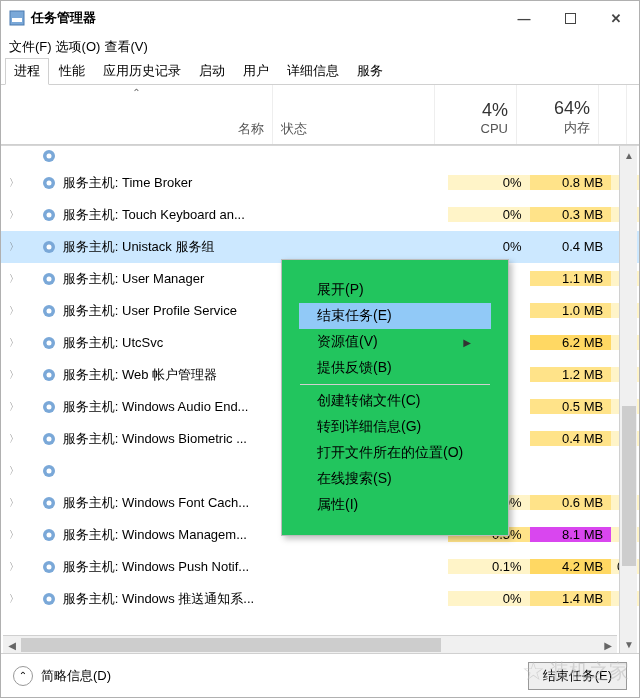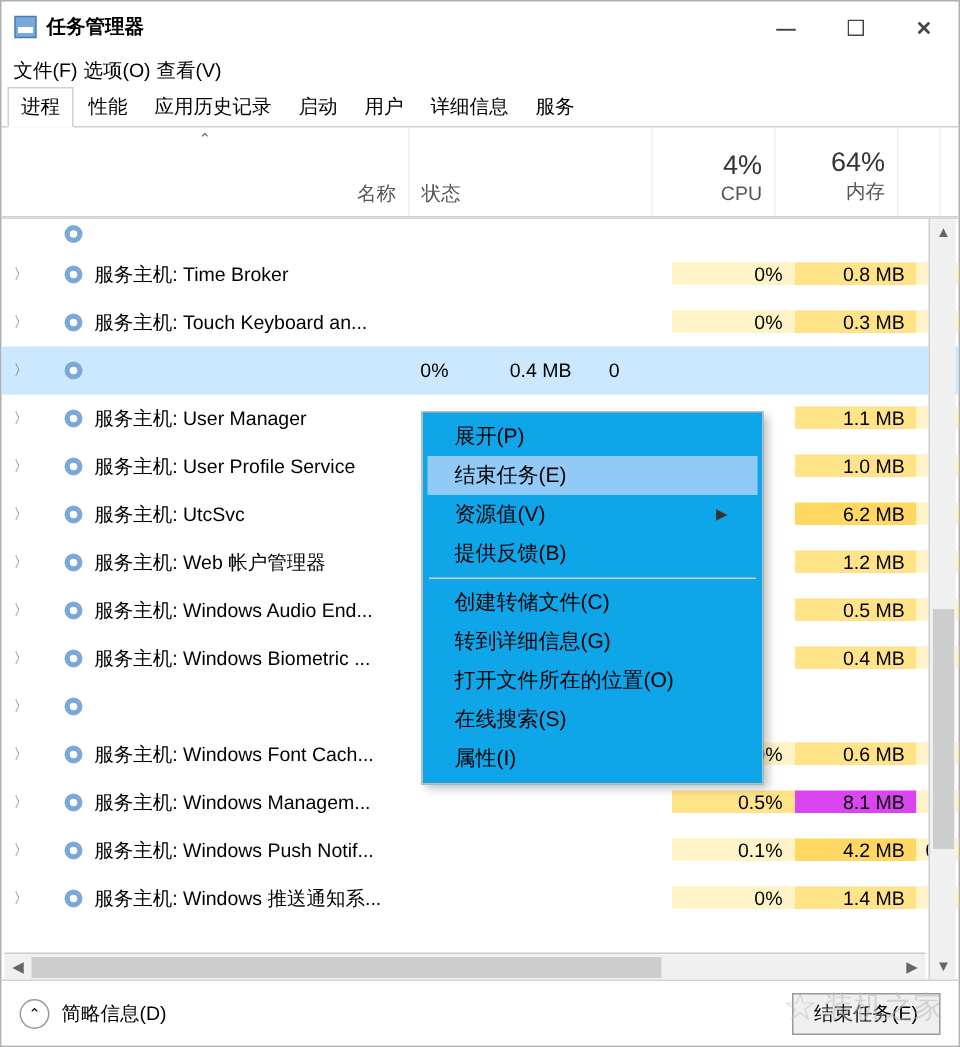--- a/index.html
+++ b/index.html
@@ -44,21 +44,21 @@
   .hscroll .arrow-l, .hscroll .arrow-r { position: absolute; top: 0; width: 18px; height: 18px; display: flex; align-items: center; justify-content: center; color: #666; font-size: 10px; }
   .hscroll .arrow-l { left: 0; } .hscroll .arrow-r { right: 0; }
   .vscroll { position: absolute; top: 145px; right: 2px; bottom: 44px; width: 18px; background: #f0f0f0; border-left: 1px solid #d0d0d0; }
   .vscroll .thumb { position: absolute; top: 260px; left: 2px; width: 14px; height: 160px; background: #cdcdcd; }
   .vscroll .arrow-t, .vscroll .arrow-b { position: absolute; left: 0; width: 18px; height: 18px; display: flex; align-items: center; justify-content: center; color: #666; font-size: 10px; }
   .vscroll .arrow-t { top: 0; } .vscroll .arrow-b { bottom: 0; }
   .footer { position: absolute; bottom: 0; left: 0; right: 0; height: 44px; border-top: 1px solid #d0d0d0; display: flex; align-items: center; padding: 0 12px; justify-content: space-between; background: #fff; }
   .footer .left { display: flex; align-items: center; gap: 8px; }
   .footer .fewer { width: 20px; height: 20px; border: 1px solid #999; border-radius: 50%; display: flex; align-items: center; justify-content: center; font-size: 10px; }
   .footer .endtask { border: 1px solid #999; padding: 4px 14px; background: #efefef; font-size: 13px; }
-  .context-menu { position: absolute; top: 273px; left: 280px; width: 228px; background: #0ea5e9; border: 1px solid #bcbcbc; box-shadow: 3px 3px 6px rgba(0,0,0,0.25); padding: 3px; z-index: 10; }
+  .context-menu { position: absolute; top: 258px; left: 280px; width: 228px; background: #22c55e; border: 1px solid #bcbcbc; box-shadow: 3px 3px 6px rgba(0,0,0,0.25); padding: 17px; z-index: 10; }
   .context-menu .item { height: 26px; display: flex; align-items: center; padding: 0 20px 0 18px; font-size: 14px; color: #000; }
   .context-menu .item.highlight { background: #91c9f7; }
   .context-menu .item .arrow { margin-left: auto; font-size: 10px; color: #333; }
   .context-menu .sep { height: 1px; background: #d0d0d0; margin: 3px 1px; }
   .watermark { position: absolute; right: 10px; bottom: 10px; font-size: 20px; color: #bbb; opacity: 0.55; pointer-events: none; display: flex; align-items: center; gap: 4px; }
   .watermark .star { font-size: 26px; }
 </style>
 </head>
 <body>
 
@@ -152,20 +152,21 @@
       <div class="mem">0.3 MB</div>
       <div class="last">0</div>
     </div>
     <div class="row selected">
       <div class="expander">〉</div>
       <div class="spacer"></div>
       <svg class="proc-icon" viewBox="0 0 16 16">
         <circle cx="8" cy="8" r="6" fill="#7aa8d8"></circle>
         <circle cx="8" cy="8" r="2.5" fill="#fff"></circle>
       </svg>
+      <div class="name">服务主机: Unistack 服务组</div>
       <div class="status"></div>
       <div class="cpu">0%</div>
       <div class="mem">0.4 MB</div>
       <div class="last">0</div>
     </div>
     <div class="row">
       <div class="expander">〉</div>
       <div class="spacer"></div>
       <svg class="proc-icon" viewBox="0 0 16 16">
         <circle cx="8" cy="8" r="6" fill="#7aa8d8"></circle>

